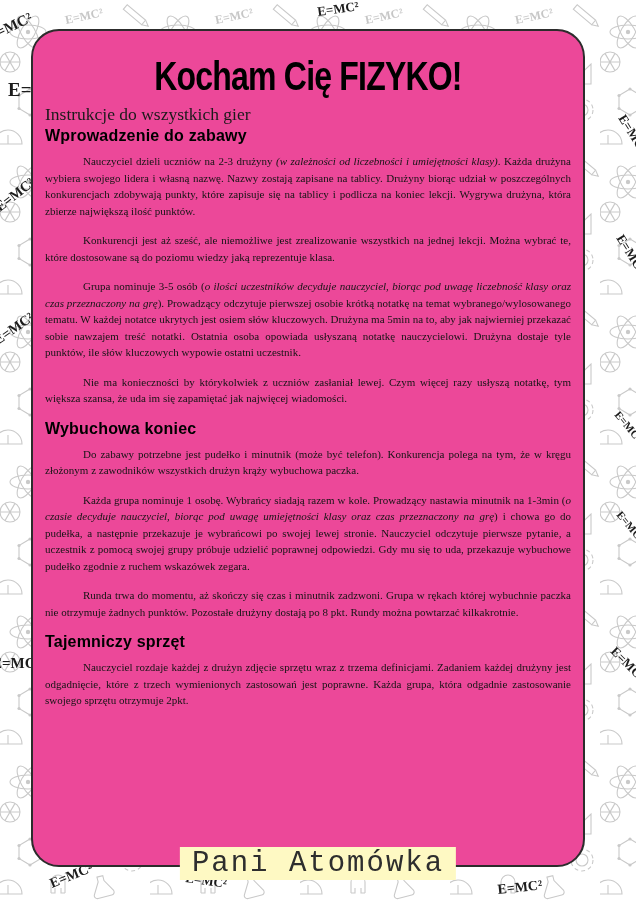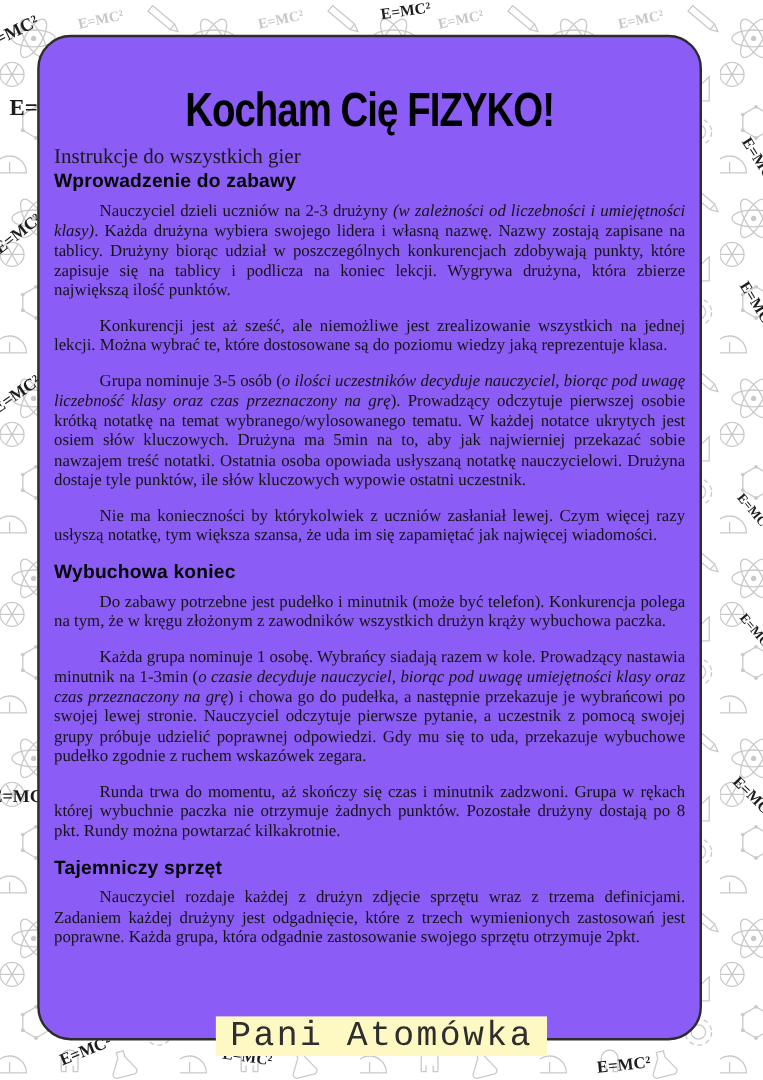--- a/index.html
+++ b/index.html
@@ -9,25 +9,25 @@
     background:#ffffff;
     overflow:hidden;
     font-family:"Liberation Serif", serif;
     color:#111;
   }
   .pattern-layer{position:absolute;left:0;top:0;width:636px;height:900px;z-index:0;}
   .sheet{
     position:absolute;left:31px;top:29px;
     width:554px;height:838px;
     box-sizing:border-box;
-    background:#8b5cf6;
+    background:#ec4899;
     border:2.5px solid #2c2c2c;
     border-radius:28px;
     z-index:1;
-    padding:30px 12px 0 12px;
+    padding:14px 12px 0 12px;
     overflow:hidden;
   }
   .sheet-title{
     margin:8px 0 0 0;
     text-align:center;
     font-family:"Liberation Sans", sans-serif;
     font-weight:bold;
     font-size:40px;
     line-height:46px;
     letter-spacing:-1px;
@@ -46,21 +46,21 @@
   .section-heading{
     font-family:"Liberation Sans", sans-serif;
     font-weight:bold;
     font-size:16px;
     letter-spacing:0.2px;
     color:#000;
     margin:0 0 8px 0;
   }
   .para{
     font-family:"Liberation Serif", serif;
-    font-size:14px;
+    font-size:11px;
     line-height:16.5px;
     text-align:justify;
     text-indent:38px;
     margin:0 0 13px 0;
     color:#141414;
   }
   .para em{font-style:italic;}
   .signature{
     position:absolute;
     top:847px;

